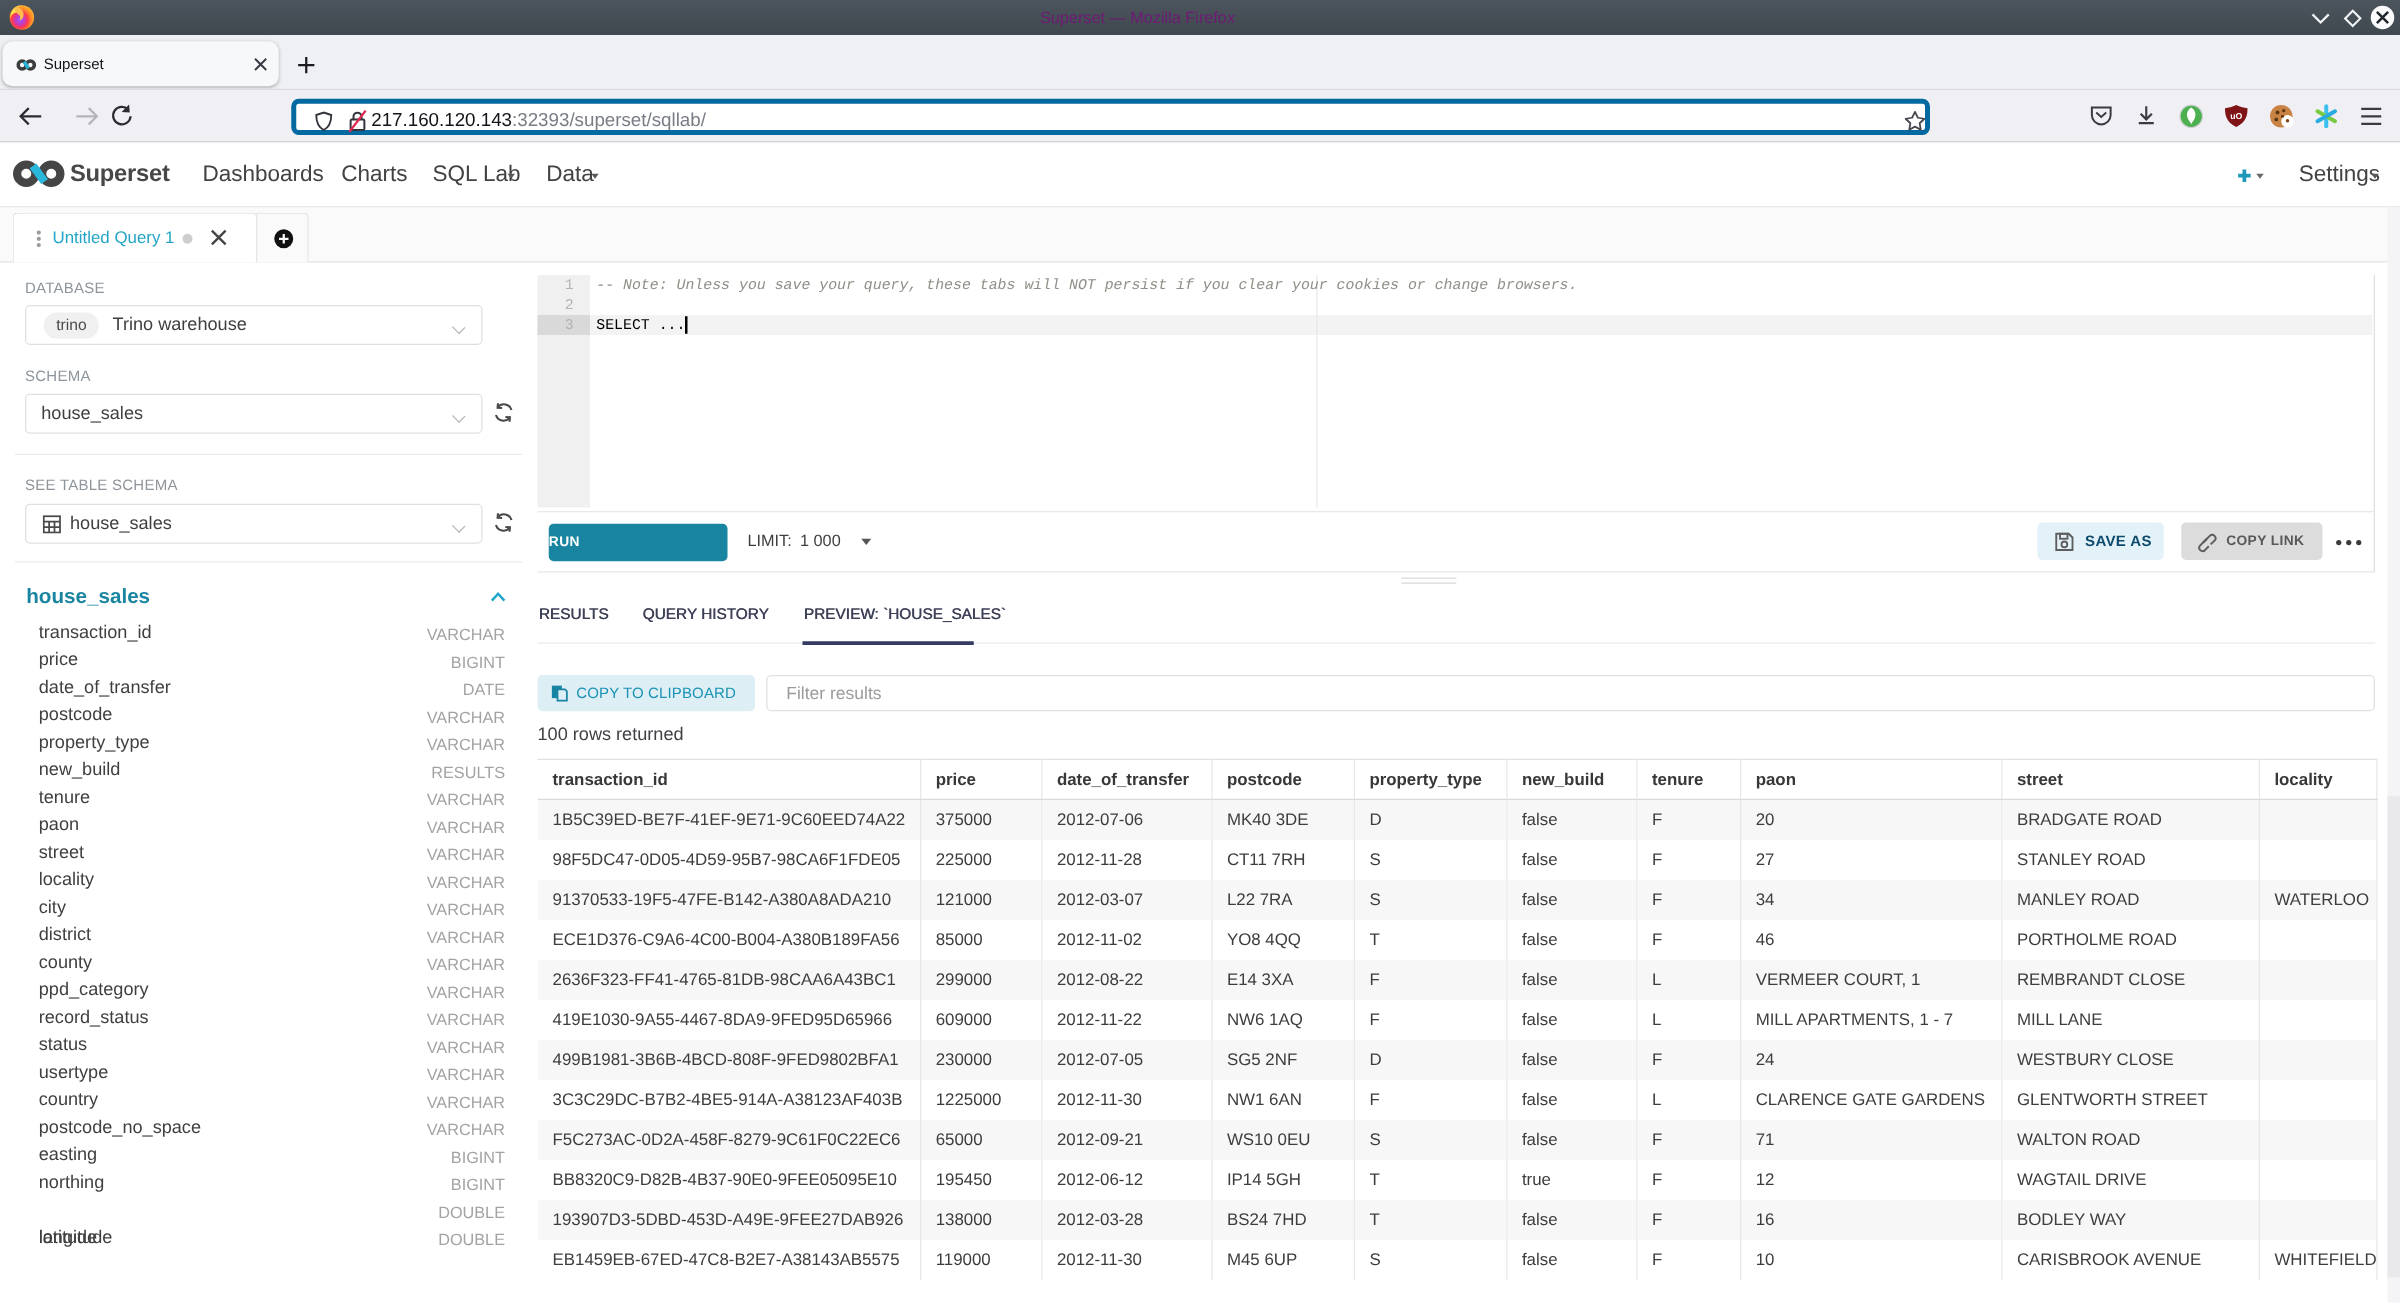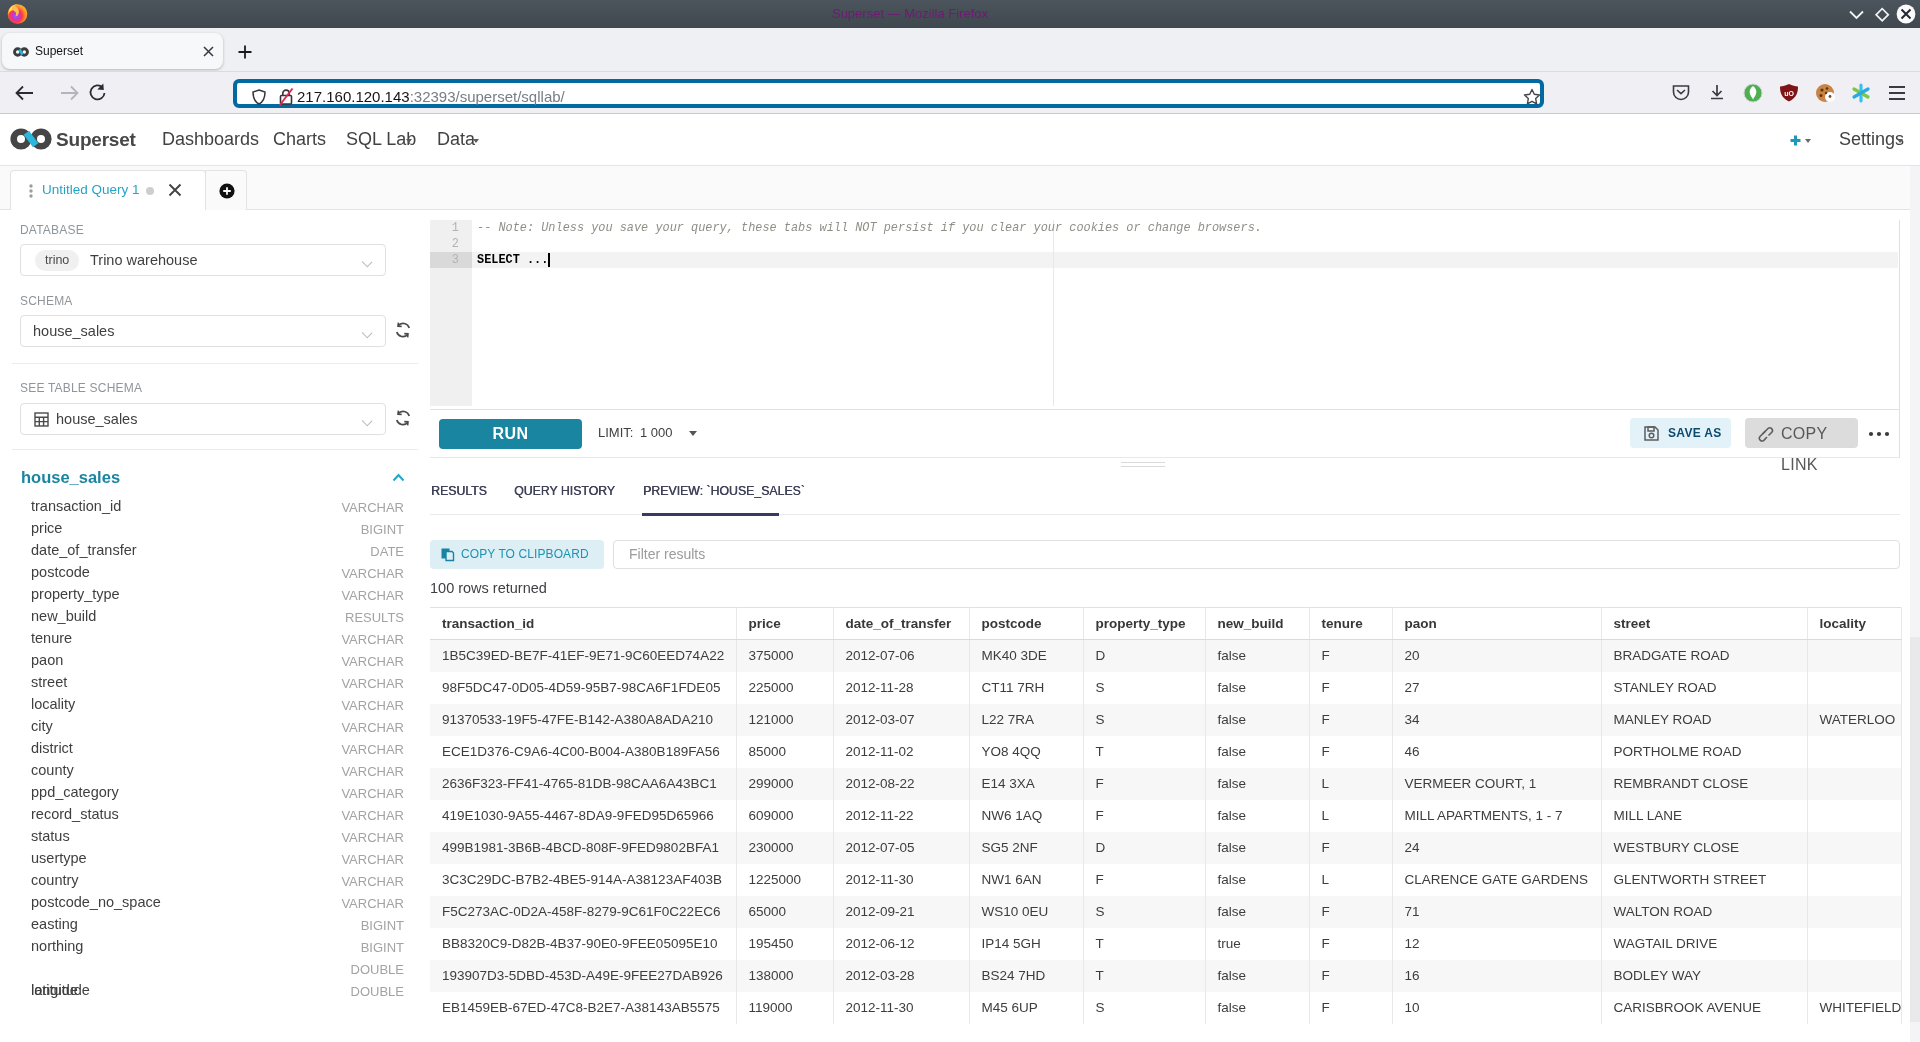--- a/index.html
+++ b/index.html
@@ -33,21 +33,21 @@
 .sbdivider{position:absolute;left:12px;width:406px;height:1px;background:#ececec}
 .col-name{position:absolute;left:31px;font-size:14.5px;color:#3f3f3f}
 .col-type{position:absolute;right:26px;font-size:13px;color:#a3a3a3}
 
 #editor{left:430px;top:220px;width:1470px;height:190px;background:#fff;font-family:"Liberation Mono",monospace;font-size:11.9px;line-height:16px;border-bottom:1px solid #e2e2e2;border-right:1px solid #e0e0e0}
 #gutter{left:0;top:0;width:42px;height:186px;background:#f0f0f0;position:absolute}
 .gl{position:absolute;width:29px;text-align:right;color:#b3b3b3}
 #printmargin{position:absolute;left:623px;top:0;width:1px;height:186px;background:#e8e8e8}
 
 #edtoolbar{left:430px;top:410px;width:1470px;height:48px;background:#fff;border-bottom:1px solid #e8e8e8;border-right:1px solid #e0e0e0}
-#runbtn{left:439px;top:419px;width:143px;height:30px;background:#1985a0;border-radius:4px;color:#fff;font-size:16px;font-weight:bold;text-align:center;line-height:30px;letter-spacing:.4px}
+#runbtn{left:439px;top:419px;width:143px;height:30px;background:#1985a0;border-radius:4px;color:#fff;font-size:11px;font-weight:bold;line-height:30px;letter-spacing:.4px}
 #saveas{left:1630px;top:418px;width:101px;height:30px;background:#e3f2f8;border-radius:4px}
 #copylink{left:1745px;top:418px;width:113px;height:30px;background:#dcdcdc;border-radius:4px}
 
 .stab{position:absolute;top:484px;font-size:12.3px;font-weight:normal;color:#3e4157;letter-spacing:0;text-shadow:0.4px 0 0 #3e4157}
 
 #rtable{left:430px;top:607px;width:1471px;border-collapse:collapse;table-layout:fixed;position:absolute;font-size:13.5px;color:#3d3d3d}
 #rtable th{border-top:1px solid #e0e0e0;border-bottom:1px solid #dadada;font-weight:bold;text-align:left;height:32px;padding:0 0 0 12px;color:#383838;overflow:hidden;white-space:nowrap}
 #rtable td{height:32px;padding:0 0 0 12px;overflow:hidden;white-space:nowrap}
 #rtable th,#rtable td{border-right:1px solid #e8e8e8}
 #rtable tr.g td{background:#f7f7f7}
@@ -288,42 +288,42 @@
 
 <div id="editor" class="abs">
  <div id="gutter"></div>
  <div class="abs" style="left:42px;top:32px;width:1426px;height:16px;background:#f3f3f3"></div>
  <div class="abs" style="left:0;top:32px;width:42px;height:16px;background:#d9d9d9"></div>
  <div class="gl" style="top:0px;line-height:16px">1</div>
  <div class="gl" style="top:16px;line-height:16px">2</div>
  <div class="gl" style="top:32px;line-height:16px">3</div>
  <div id="printmargin"></div>
  <div class="abs" style="left:47px;top:0;line-height:16px;color:#8f8f87;font-style:italic;white-space:pre">-- Note: Unless you save your query, these tabs will NOT persist if you clear your cookies or change browsers.</div>
- <div class="abs" style="left:47px;top:32px;line-height:16px;color:#000;font-weight:bold;white-space:pre">SELECT ...</div>
+ <div class="abs" style="left:47px;top:32px;line-height:16px;color:#000;font-weight:normal;white-space:pre">SELECT ...</div>
  <div class="abs" style="left:118px;top:33px;width:2px;height:14px;background:#000"></div>
 </div>
 <div id="edtoolbar" class="abs"></div>
 <div id="runbtn" class="abs">RUN</div>
 <div class="abs" style="left:598px;top:407px;height:51px;line-height:51px;font-size:13px;color:#3f3f3f">LIMIT:</div>
 <div class="abs" style="left:640px;top:407px;height:51px;line-height:51px;font-size:13px;color:#3f3f3f">1 000</div>
 <div class="caret" style="left:689px;top:431px;border-left-width:4px;border-right-width:4px;border-top-width:5px;border-top-color:#555"></div>
 <div id="saveas" class="abs">
  <svg class="abs" style="left:13px;top:7px" width="17" height="17" viewBox="0 0 17 17">
   <path d="M2 2 H12 L15 5 V15 H2 Z" fill="none" stroke="#5d5d5d" stroke-width="1.5"></path>
   <rect x="5" y="2" width="6" height="4" fill="none" stroke="#5d5d5d" stroke-width="1.5"></rect>
   <circle cx="8.5" cy="10.5" r="2.3" fill="none" stroke="#5d5d5d" stroke-width="1.5"></circle>
  </svg>
  <div class="abs" style="left:38px;top:0;height:31px;line-height:31px;font-size:12px;font-weight:bold;color:#0c4a6e;letter-spacing:.3px">SAVE AS</div>
 </div>
 <div id="copylink" class="abs">
  <svg class="abs" style="left:12px;top:7px" width="17" height="17" viewBox="0 0 17 17">
   <path d="M7 10 L12.5 4.5 a2.7 2.7 0 0 1 3.8 3.8 L13 11.5" fill="none" stroke="#5d5d5d" stroke-width="1.6" transform="translate(-1.5,-1)"></path>
   <path d="M10 7 L4.5 12.5 a2.7 2.7 0 0 0 3.8 3.8 L11.5 13" fill="none" stroke="#5d5d5d" stroke-width="1.6" transform="translate(-1.5,-1)"></path>
  </svg>
- <div class="abs" style="left:36px;top:0;height:31px;line-height:31px;font-size:16px;font-weight:normal;color:#585858;letter-spacing:.3px">COPY LINK</div>
+ <div class="abs" style="left:36px;top:0;height:31px;line-height:31px;font-size:11px;font-weight:bold;color:#585858;letter-spacing:.3px">COPY LINK</div>
 </div>
 <div class="abs" style="left:1868px;top:431px;width:26px;height:6px">
  <svg width="26" height="6" viewBox="0 0 26 6">
       <circle cx="3" cy="3" r="2.1" fill="#3a3a3a"></circle>
       <circle cx="11" cy="3" r="2.1" fill="#3a3a3a"></circle>
       <circle cx="19" cy="3" r="2.1" fill="#3a3a3a"></circle>
     </svg>
 </div>
 
 <div class="abs" style="left:1121px;top:461.5px;width:44px;height:1.5px;background:#d9d9d9"></div>

